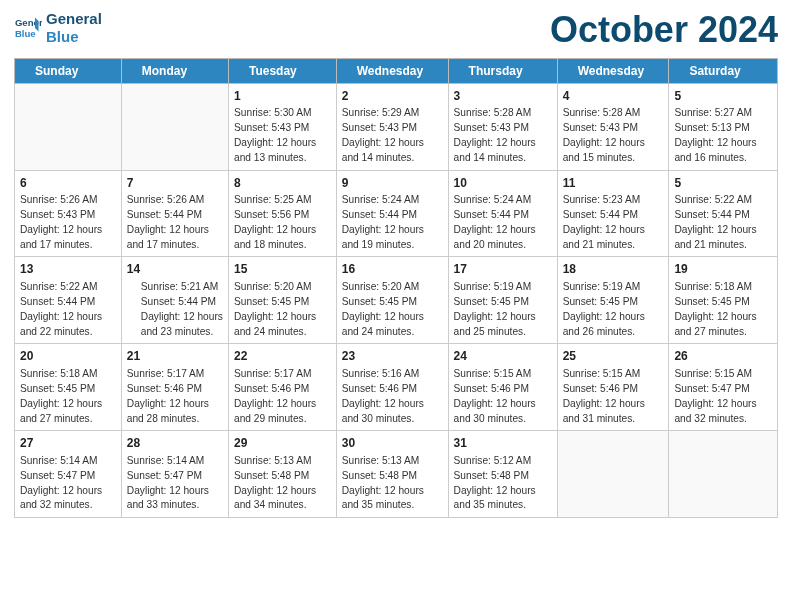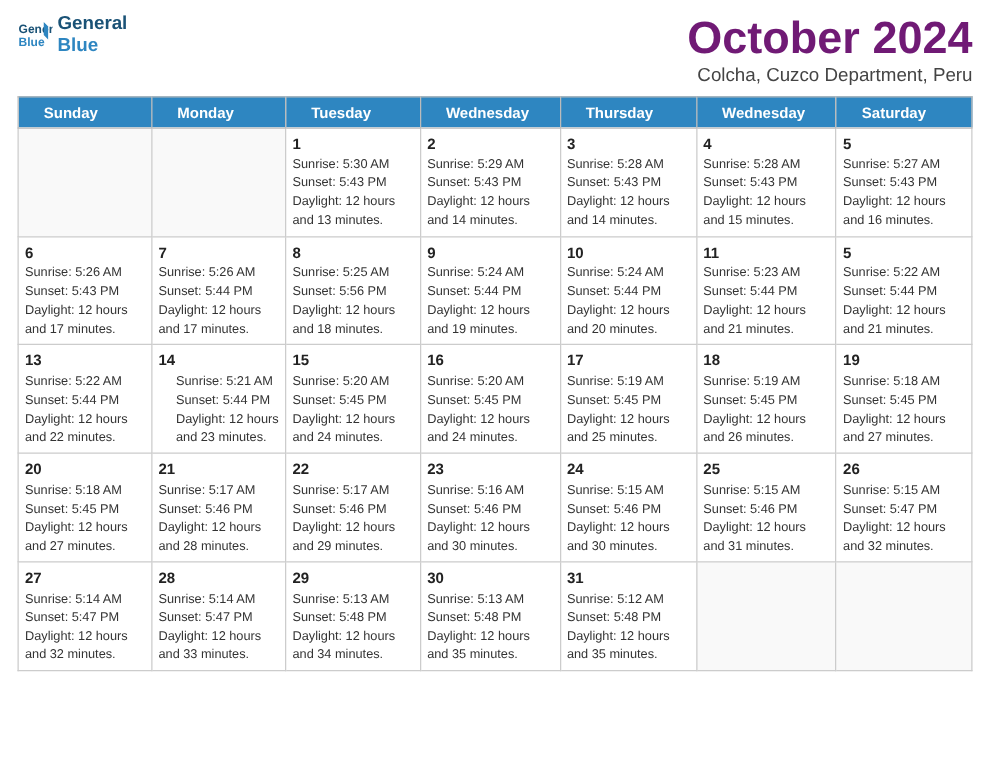--- a/index.html
+++ b/index.html
@@ -30,21 +30,21 @@
       width: 28px;
       height: 28px;
       margin-right: 4px;
     }
     .title-area {
       text-align: right;
     }
     .month-title {
       font-size: 36px;
       font-weight: bold;
-      color: #701a75;
+      color: #0c4a6e;
       line-height: 1.1;
     }
     .location-title {
       font-size: 15px;
       color: #444;
       margin-top: 2px;
     }
     .calendar {
       width: 100%;
       border-collapse: collapse;
@@ -99,21 +99,20 @@
         <text x="1" y="26" font-size="11" font-weight="bold" fill="#2e86c1" font-family="Arial">Blue</text>
         <polygon points="24,4 32,12 28,8 28,20 24,16" fill="#2e86c1"></polygon>
       </svg>
       <div>
         <div style="font-size:15px;font-weight:bold;color:#1a5276;line-height:1.2;">General</div>
         <div style="font-size:15px;font-weight:bold;color:#2e86c1;line-height:1.2;">Blue</div>
       </div>
     </div>
     <div class="title-area">
       <div class="month-title">October 2024</div>
-      <div class="location-title">Colcha, Cuzco Department, Peru</div>
     </div>
   </div>
 
   <table class="calendar">
     <thead>
       <tr>
       <th>Sunday</th>
           <th>Monday</th>
           <th>Tuesday</th>
           <th>Wednesday</th>
@@ -150,21 +149,21 @@
           <td>
             <span class="day-number">4</span>
             <div class="day-info" style="white-space: pre-line;">Sunrise: 5:28 AM
 Sunset: 5:43 PM
 Daylight: 12 hours
 and 15 minutes.</div>
           </td>
           <td>
             <span class="day-number">5</span>
             <div class="day-info" style="white-space: pre-line;">Sunrise: 5:27 AM
-Sunset: 5:43 PM
+Sunset: 5:13 PM
 Daylight: 12 hours
 and 16 minutes.</div>
           </td>
         </tr>
         <tr>
           <td>
             <span class="day-number">6</span>
             <div class="day-info" style="white-space: pre-line;">Sunrise: 5:26 AM
 Sunset: 5:43 PM
 Daylight: 12 hours

